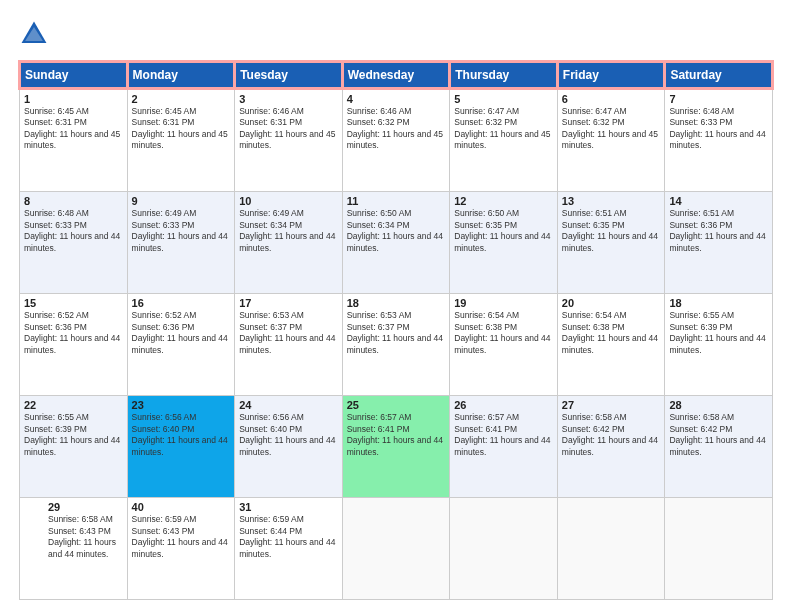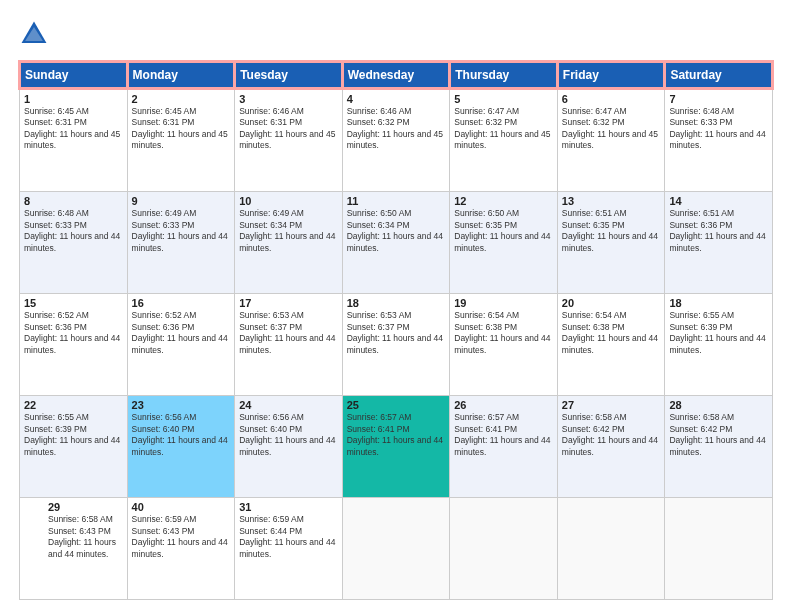--- a/index.html
+++ b/index.html
@@ -301,37 +301,37 @@
         </tr>
         <tr>
           <td style="background: rgb(238, 242, 250);">
         <span class="day-num">22</span>
         <div class="day-info">
           Sunrise: 6:55 AM<br>
           Sunset: 6:39 PM<br>
           Daylight: 11 hours and 44 minutes.
         </div>
           </td>
-          <td style="background: #7dd3fc;">
+          <td style="background: #0ea5e9;">
         <span class="day-num">23</span>
         <div class="day-info">
           Sunrise: 6:56 AM<br>
           Sunset: 6:40 PM<br>
           Daylight: 11 hours and 44 minutes.
         </div>
           </td>
           <td style="background: rgb(238, 242, 250);">
         <span class="day-num">24</span>
         <div class="day-info">
           Sunrise: 6:56 AM<br>
           Sunset: 6:40 PM<br>
           Daylight: 11 hours and 44 minutes.
         </div>
           </td>
-          <td style="background: #14b8a6;">
+          <td style="background: #86efac;">
         <span class="day-num">25</span>
         <div class="day-info">
           Sunrise: 6:57 AM<br>
           Sunset: 6:41 PM<br>
           Daylight: 11 hours and 44 minutes.
         </div>
           </td>
           <td style="background: rgb(238, 242, 250);">
         <span class="day-num">26</span>
         <div class="day-info">

